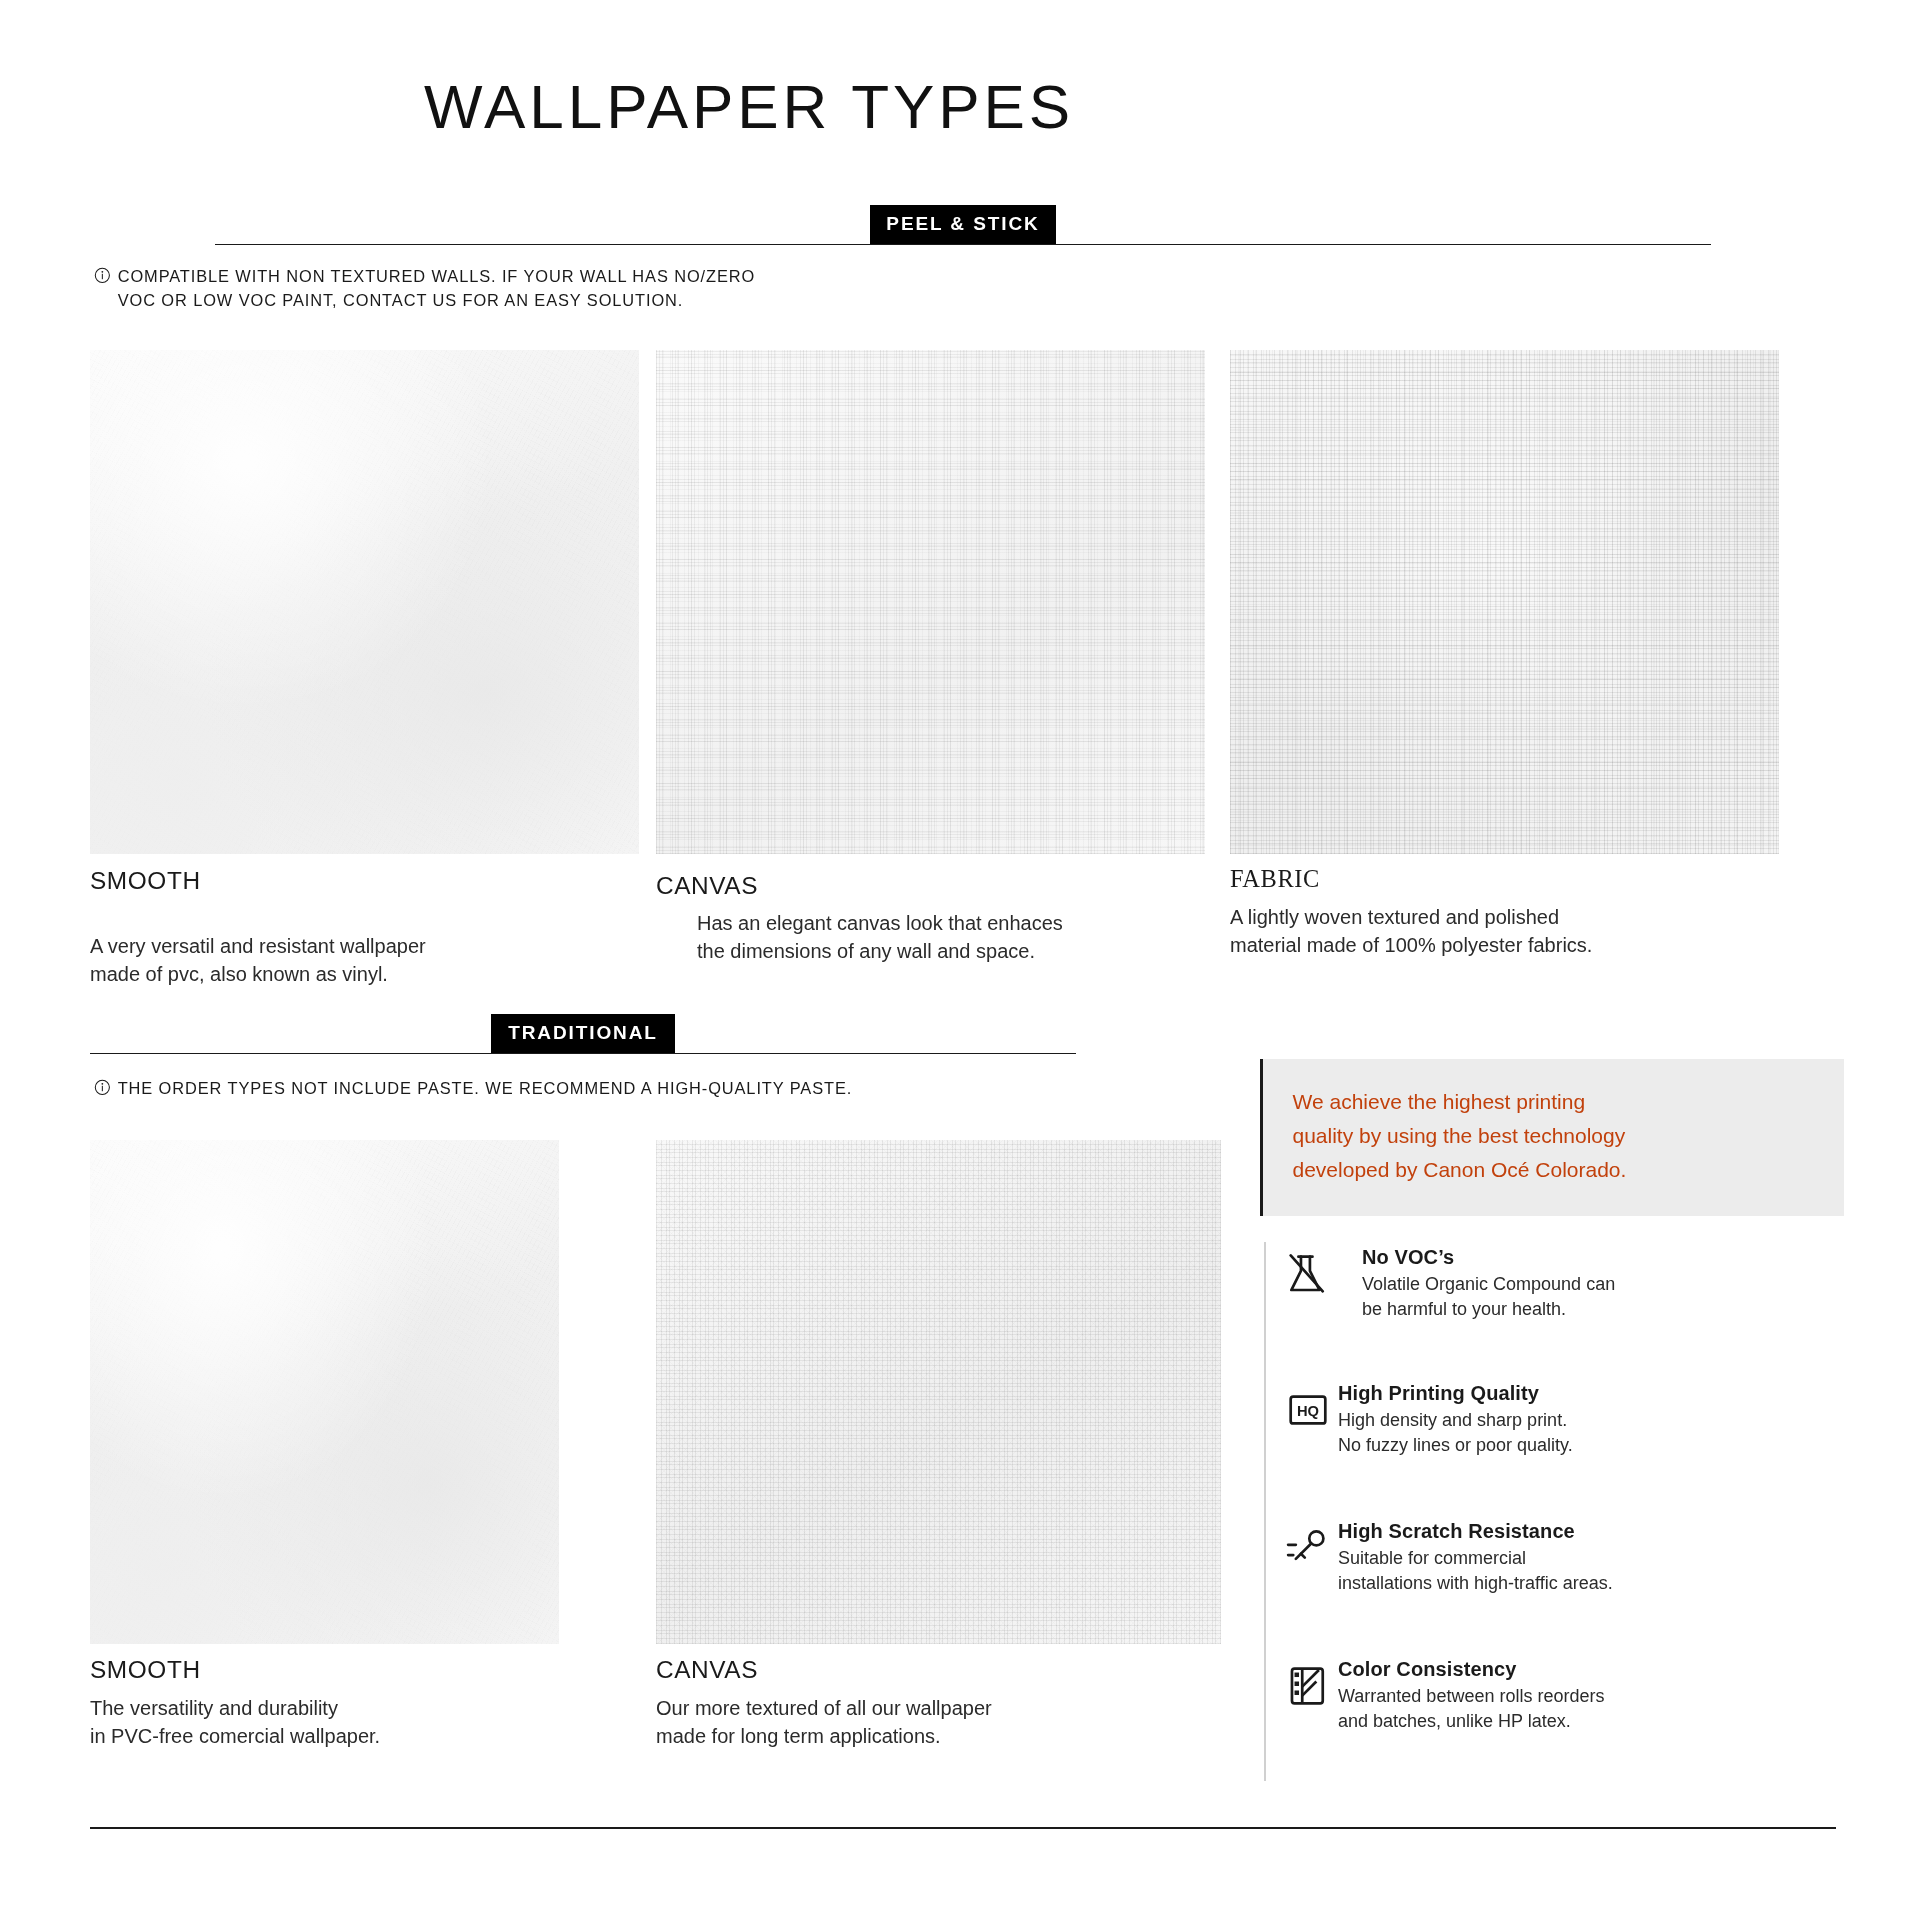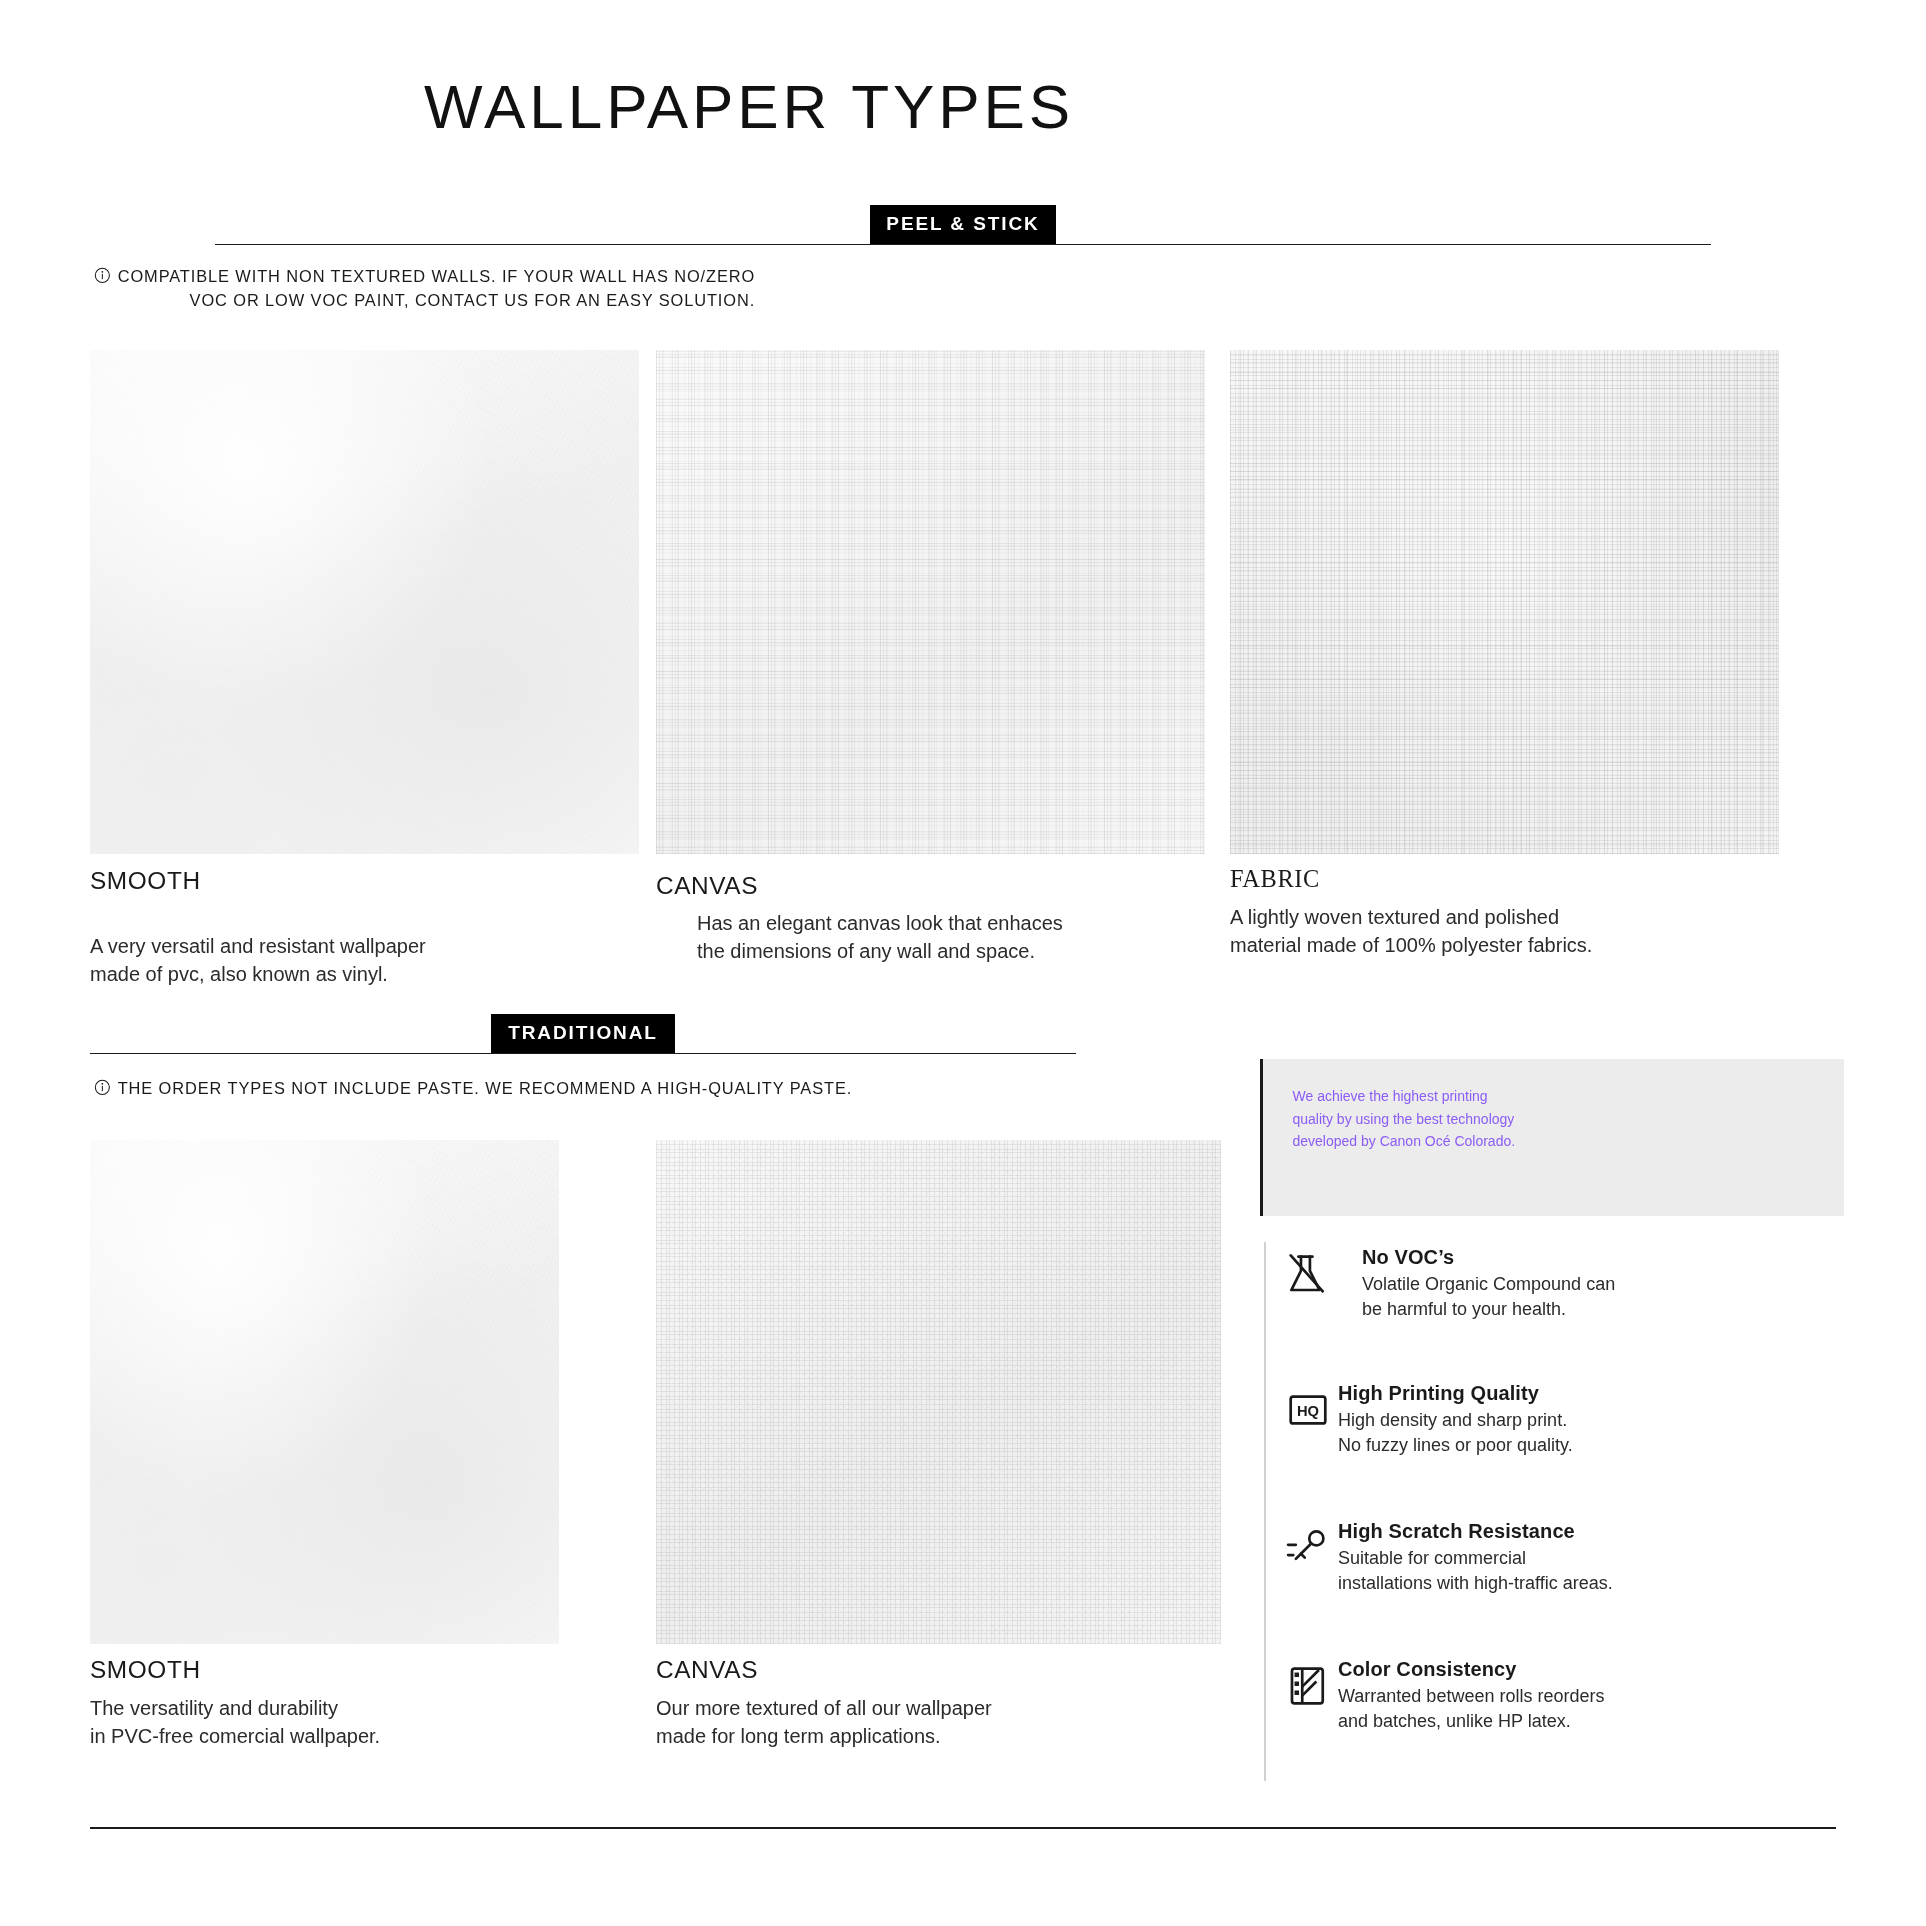--- a/index.html
+++ b/index.html
@@ -138,23 +138,23 @@
 
   
   .quote-box {
     position: absolute;
     background: #ececec;
     border-left: 3.9px solid #1a1a1a;
     box-sizing: border-box;
     padding: 26px 28px 27px 29.5px;
   }
   .quote-text {
-    font-size: 14px;
+    font-size: 21px;
     line-height: 1.62;
-    color: #8b5cf6;
+    color: #c2410c;
     white-space: pre-line;
   }
   .feature-rail {
     position: absolute;
     width: 1.9px;
     background: #d0d0d0;
   }
   .feature {
     position: absolute;
     display: flex;
@@ -194,21 +194,21 @@
 
 <div class="page">
 
   <div class="title">WALLPAPER TYPES</div>
 
   <div class="section-head" style="left:90px; top:205px; width:1746px;">
     <div class="section-tag">PEEL &amp; STICK</div>
     <div class="section-rule" style="width:1496px;"></div>
   </div>
 
-  <div class="note" style="left:94px; top:265px; width:1091px;text-align:right;">
+  <div class="note" style="left:94px; top:265px; width:1091px;">
     <span class="info-ico">
       <svg width="16.7" height="16.7" viewBox="0 0 26 26">
         <circle cx="13" cy="13" r="11" fill="none" stroke="#1a1a1a" stroke-width="1.6"></circle>
         <circle cx="13" cy="7.5" r="1.4" fill="#1a1a1a"></circle>
         <rect x="12.2" y="10.6" width="1.6" height="8.4" fill="#1a1a1a"></rect>
       </svg>
     </span>
     <span class="note-text">COMPATIBLE WITH NON TEXTURED WALLS. IF YOUR WALL HAS NO/ZERO
 VOC OR LOW VOC PAINT, CONTACT US FOR AN EASY SOLUTION.</span>
   </div>

